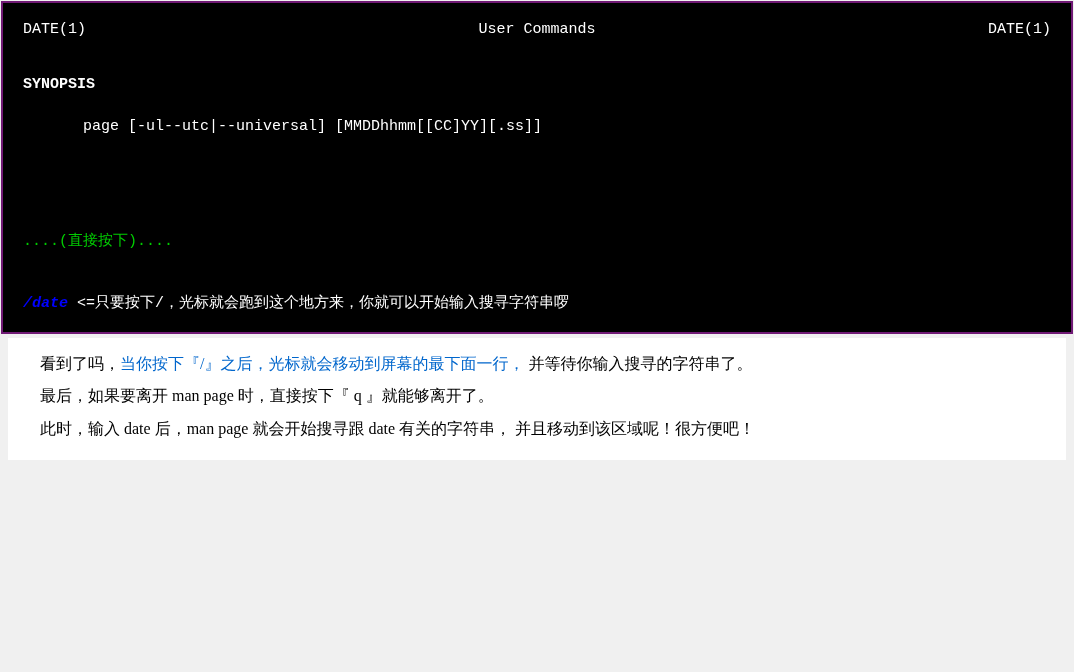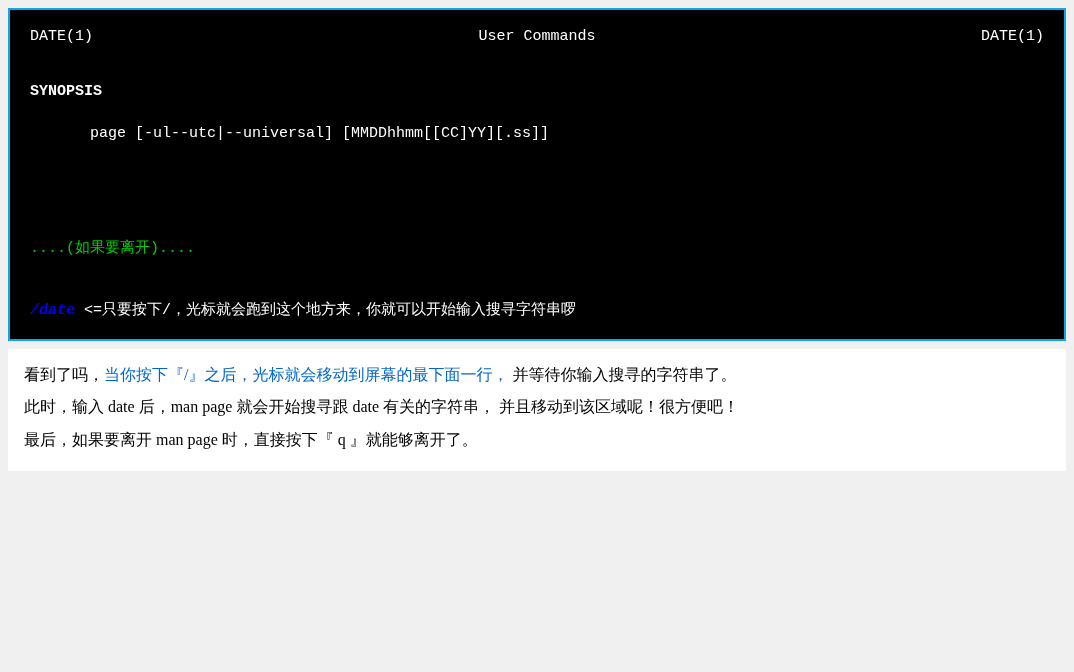--- a/index.html
+++ b/index.html
@@ -11,23 +11,23 @@
     body {
       background: #f0f0f0;
       font-family: SimSun, "宋体", serif;
       font-size: 16px;
       width: 1074px;
       min-height: 672px;
     }
 
     .terminal-container {
       background: #000000;
-      border: 2px solid #0ea5e9;
+      border: 2px solid #701a75;
       padding: 16px 20px;
-      margin: 8px;
+      margin: 1px;
       font-family: "Courier New", Courier, monospace;
       font-size: 15px;
       color: #ffffff;
       line-height: 1.5;
     }
 
     .terminal-header {
       display: flex;
       justify-content: space-between;
       margin-bottom: 16px;
@@ -71,21 +71,21 @@
       font-weight: bold;
       font-style: italic;
     }
 
     .search-hint {
       color: #ffffff;
     }
 
     .description-text {
       background: #ffffff;
-      padding: 12px 16px;
+      padding: 12px 32px;
       margin: 8px;
       margin-top: 4px;
       font-family: SimSun, "宋体", serif;
       font-size: 16px;
       line-height: 1.8;
       color: #000000;
     }
 
     .desc-line {
       margin-bottom: 4px;
@@ -120,31 +120,31 @@
   </div>
 
   <div class="terminal-blank"></div>
 
   <div class="terminal-section">
     <div class="terminal-blank"></div>
   </div>
 
   <div class="terminal-blank"></div>
 
-  <div class="omission-line">....(如果要离开)....</div>
+  <div class="omission-line">....(直接按下)....</div>
 
   <div class="terminal-blank"></div>
 
   <div class="search-line">
     <span class="search-prompt">/date</span><span class="search-hint"> &lt;=只要按下/，光标就会跑到这个地方来，你就可以开始输入搜寻字符串啰</span>
   </div>
 
 </div>
 
 <div class="description-text">
   <div class="desc-line">
     <span>看到了吗，</span><span class="highlight-blue">当你按下『/』之后，光标就会移动到屏幕的最下面一行，</span><span> 并等待你输入搜寻的字符串了。</span>
   </div>
+  <div class="desc-line">最后，如果要离开 man page 时，直接按下『 q 』就能够离开了。</div>
   <div class="desc-line">
     <span>此时，输入 date 后，man page 就会开始搜寻跟 date 有关的字符串，</span><span> 并且移动到该区域呢！很方便吧！</span>
   </div>
-  <div class="desc-line">最后，如果要离开 man page 时，直接按下『 q 』就能够离开了。</div>
 </div>
 
 </body></html>

